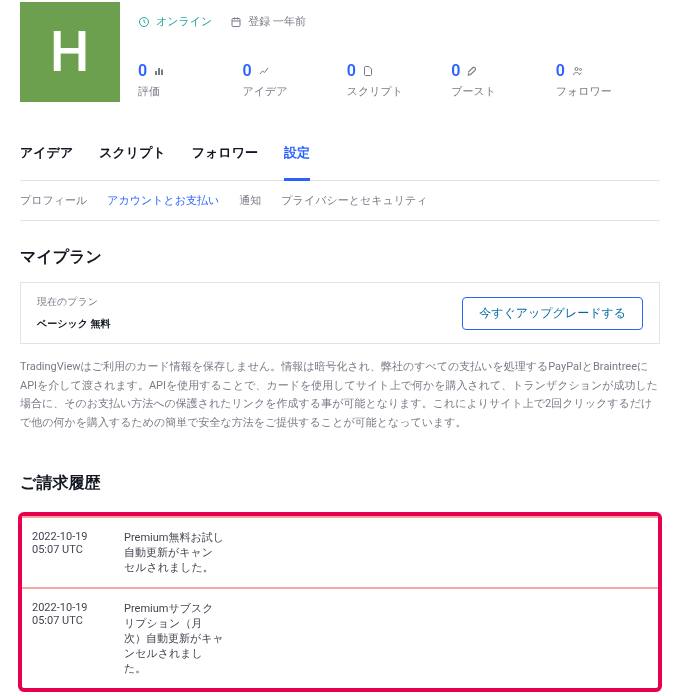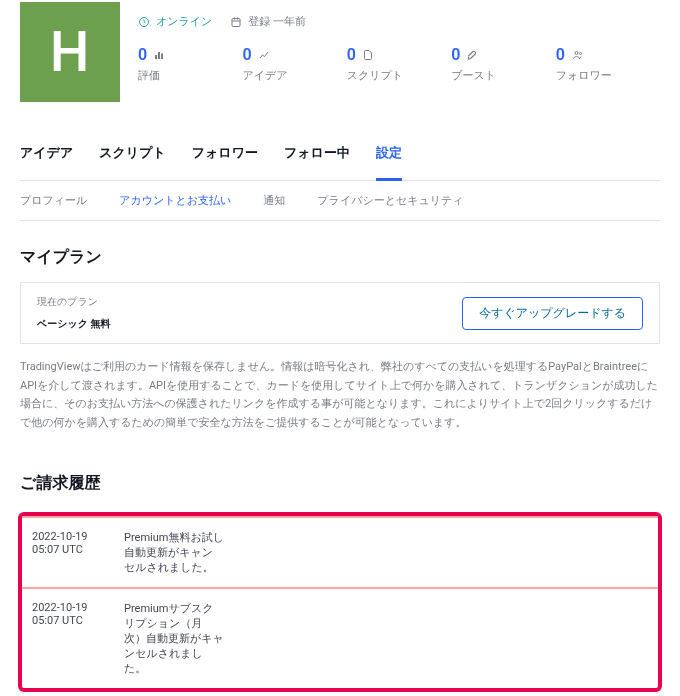--- a/index.html
+++ b/index.html
@@ -1,33 +1,33 @@
 <!DOCTYPE html>
 <html><head>
 <meta charset="utf-8">
 <style>
 * { box-sizing: border-box; margin: 0; padding: 0; }
 body { font-family: -apple-system, "Segoe UI", Roboto, "Helvetica Neue", Arial, "Hiragino Kaku Gothic ProN", "Yu Gothic", Meiryo, sans-serif; font-size: 12px; color: #131722; background: #fff; }
 .page { width: 680px; min-height: 696px; padding: 0 20px; }
 .profile-head { display: flex; gap: 18px; padding-top: 2px; }
 .avatar { width: 100px; height: 100px; background: #6ca04e; display: flex; align-items: center; justify-content: center; color: #fff; font-size: 56px; font-weight: 500; letter-spacing: 1px; }
-.profile-right { flex: 1; display: flex; flex-direction: column; gap: 16px; padding-top: 12px; }
+.profile-right { flex: 1; display: flex; flex-direction: column; gap: 32px; padding-top: 12px; }
 .status-row { display: flex; align-items: center; gap: 18px; font-size: 11px; color: #787b86; }
 .status-item { display: flex; align-items: center; gap: 6px; }
 .status-item.online { color: #26a69a; }
 .stats-row { display: flex; }
 .stat { flex: 1; display: flex; flex-direction: column; gap: 4px; }
 .stat-top { display: flex; align-items: center; gap: 6px; }
 .stat-num { color: #2962ff; font-size: 16px; font-weight: 600; }
 .stat-label { font-size: 11px; color: #787b86; }
 .stat-ic { color: #787b86; }
 .main-tabs { display: flex; gap: 26px; margin-top: 42px; font-size: 13px; font-weight: 600; }
 .main-tab { padding-bottom: 16px; cursor: pointer; }
 .main-tab.active { color: #2962ff; border-bottom: 3px solid #2962ff; }
-.sub-tabs { display: flex; gap: 32px; border-top: 1px solid #e0e3eb; border-bottom: 1px solid #e0e3eb; padding: 12px 0; font-size: 11px; color: #787b86; margin-top: -1px; }
+.sub-tabs { display: flex; gap: 20px; border-top: 1px solid #e0e3eb; border-bottom: 1px solid #e0e3eb; padding: 12px 0; font-size: 11px; color: #787b86; margin-top: -1px; }
 .sub-tab { cursor: pointer; }
 .sub-tab.active { color: #2962ff; text-align: center; }
 .section-title { font-size: 16px; font-weight: 700; margin-top: 26px; margin-bottom: 14px; }
 .plan-card { border: 1px solid #e0e3eb; border-radius: 0; padding: 12px 16px; display: flex; justify-content: space-between; align-items: center; }
 .plan-current-label { font-size: 10px; color: #787b86; }
 .plan-name { font-size: 10px; font-weight: 700; margin-top: 8px; }
 .upgrade-btn { border: 1px solid #2962ff; color: #0369a1; background: #fff; padding: 7px 16px; border-radius: 4px; font-size: 12px; cursor: pointer; }
 .plan-desc { font-size: 11px; color: #787b86; line-height: 1.7; margin-top: 14px; }
 .billing-table { margin-top: 18px; font-size: 11px; color: #787b86; }
 .table-head, .table-row { display: grid; grid-template-columns: 80px 100px 1fr 1fr 1fr 1fr; gap: 12px; padding: 12px 10px; }
@@ -115,21 +115,20 @@
           <span class="stat-label">フォロワー</span>
         </div>
       </div>
     </div>
   </div>
 
   <div class="main-tabs">
     <div class="main-tab">アイデア</div>
     <div class="main-tab">スクリプト</div>
     <div class="main-tab">フォロワー</div>
-    <div class="main-tab">フォロー中</div>
     <div class="main-tab active">設定</div>
   </div>
 
   <div class="sub-tabs">
     <div class="sub-tab">プロフィール</div>
     <div class="sub-tab active">アカウントとお支払い</div>
     <div class="sub-tab">通知</div>
     <div class="sub-tab">プライバシーとセキュリティ</div>
   </div>
 

